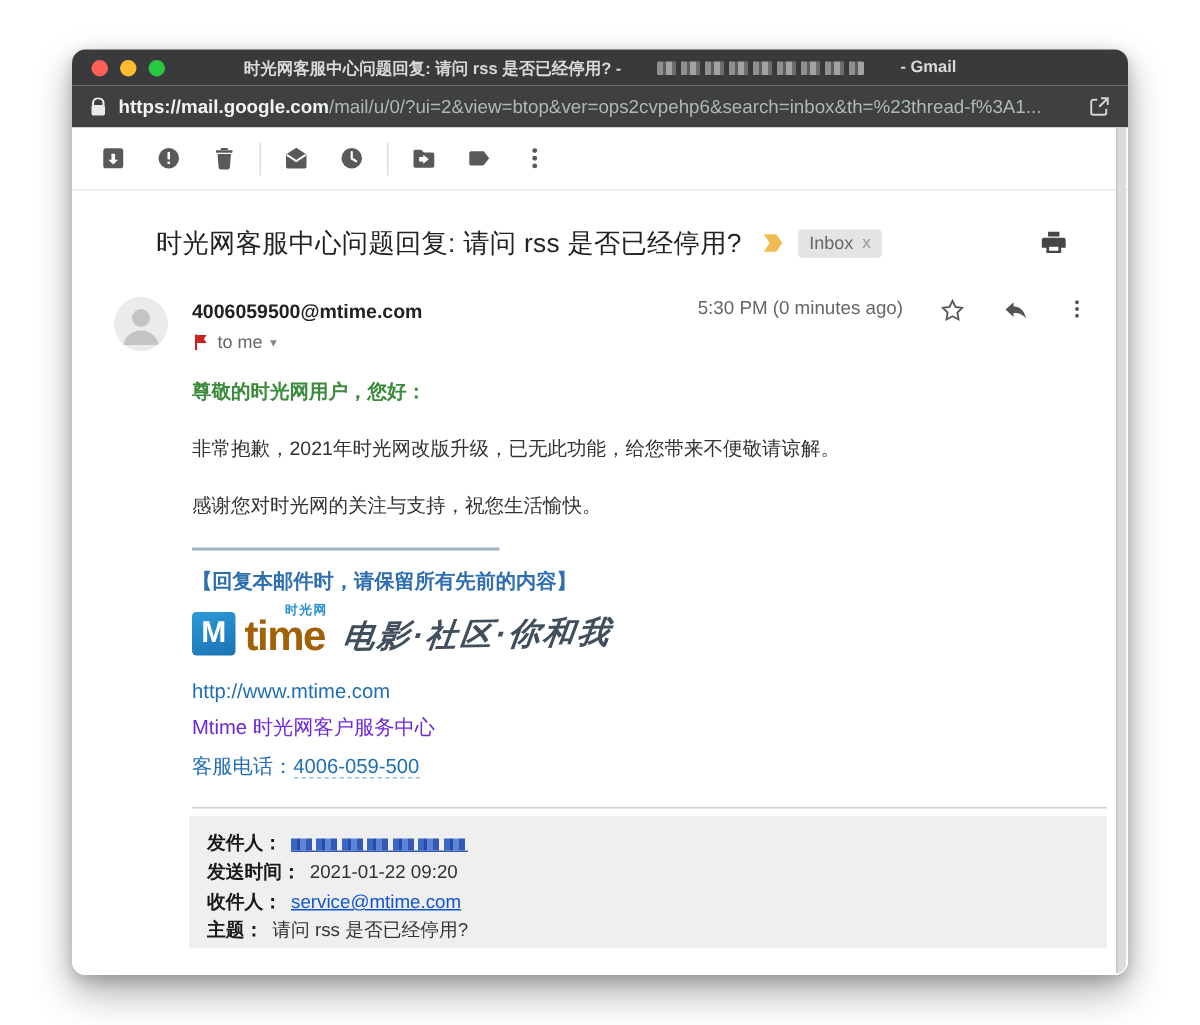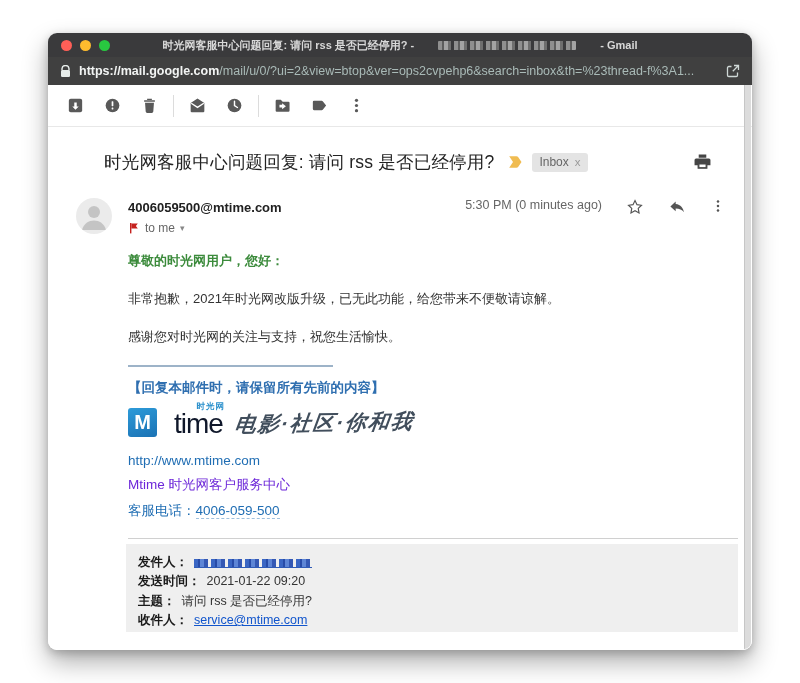--- a/index.html
+++ b/index.html
@@ -71,22 +71,22 @@
   .para  { margin-top:20px; font-size:13px; color:#333; }
   .sigline { margin-top:19px; width:205px; border-top:2px solid #9db3c8; }
   .replynote { margin-top:12px; font-size:13.5px; font-weight:600; color:#2f6fb0; }
 
   .logorow { margin-top:11px; display:flex; align-items:flex-end; }
   .logomark { position:relative; display:flex; align-items:flex-end; }
   .mblock { width:29px; height:29px; border-radius:3px;
             background:linear-gradient(160deg,#2d9bd9,#1b72b4);
             color:#fff; font-weight:800; font-size:20px; line-height:29px;
             text-align:center; }
-  .timetext { font-size:28px; font-weight:400; color:#0f172a; letter-spacing:-1px;
-              line-height:26px; margin-left:17px; }
+  .timetext { font-size:28px; font-weight:700; color:#a16207; letter-spacing:-1px;
+              line-height:26px; margin-left:6px; }
   .logosup { position:absolute; right:-2px; top:-7px; font-size:8.5px; font-weight:700;
              color:#2a90cc; letter-spacing:1px; }
   .slogan { margin-left:12px; font-size:21px; font-weight:700; color:#414e5c;
             font-style:italic; transform:skewX(-8deg) rotate(-1deg);
             letter-spacing:2px; white-space:nowrap; }
 
   .siglink { margin-top:16px; font-size:13.5px; color:#1f6db3; cursor:pointer; width:max-content; }
   .sigdept { margin-top:8px;  font-size:13.5px; color:#6d28d9; width:max-content; }
   .sigphone { margin-top:8px; font-size:13.5px; color:#1f6db3; width:max-content; }
   .phonenum { border-bottom:1px dashed #9fc0de; cursor:pointer; }
@@ -287,24 +287,24 @@
     <div class="quotebox">
       <div class="qrow">
         <span class="qlabel">发件人：</span>
         <span class="scribble-blue"></span>
       </div>
       <div class="qrow">
         <span class="qlabel">发送时间：</span>
         <span class="qval">2021-01-22 09:20</span>
       </div>
       <div class="qrow">
+        <span class="qlabel">收件人：</span>
+        <span class="qval qlink">service@mtime.com</span>
+      </div>
+      <div class="qrow">
         <span class="qlabel">主题：</span>
         <span class="qval">请问 rss 是否已经停用?</span>
-      </div>
-      <div class="qrow">
-        <span class="qlabel">收件人：</span>
-        <span class="qval qlink">service@mtime.com</span>
       </div>
     </div>
 
     <div class="scrolltrack"></div>
   </div>
 </div>
 
 </body></html>

